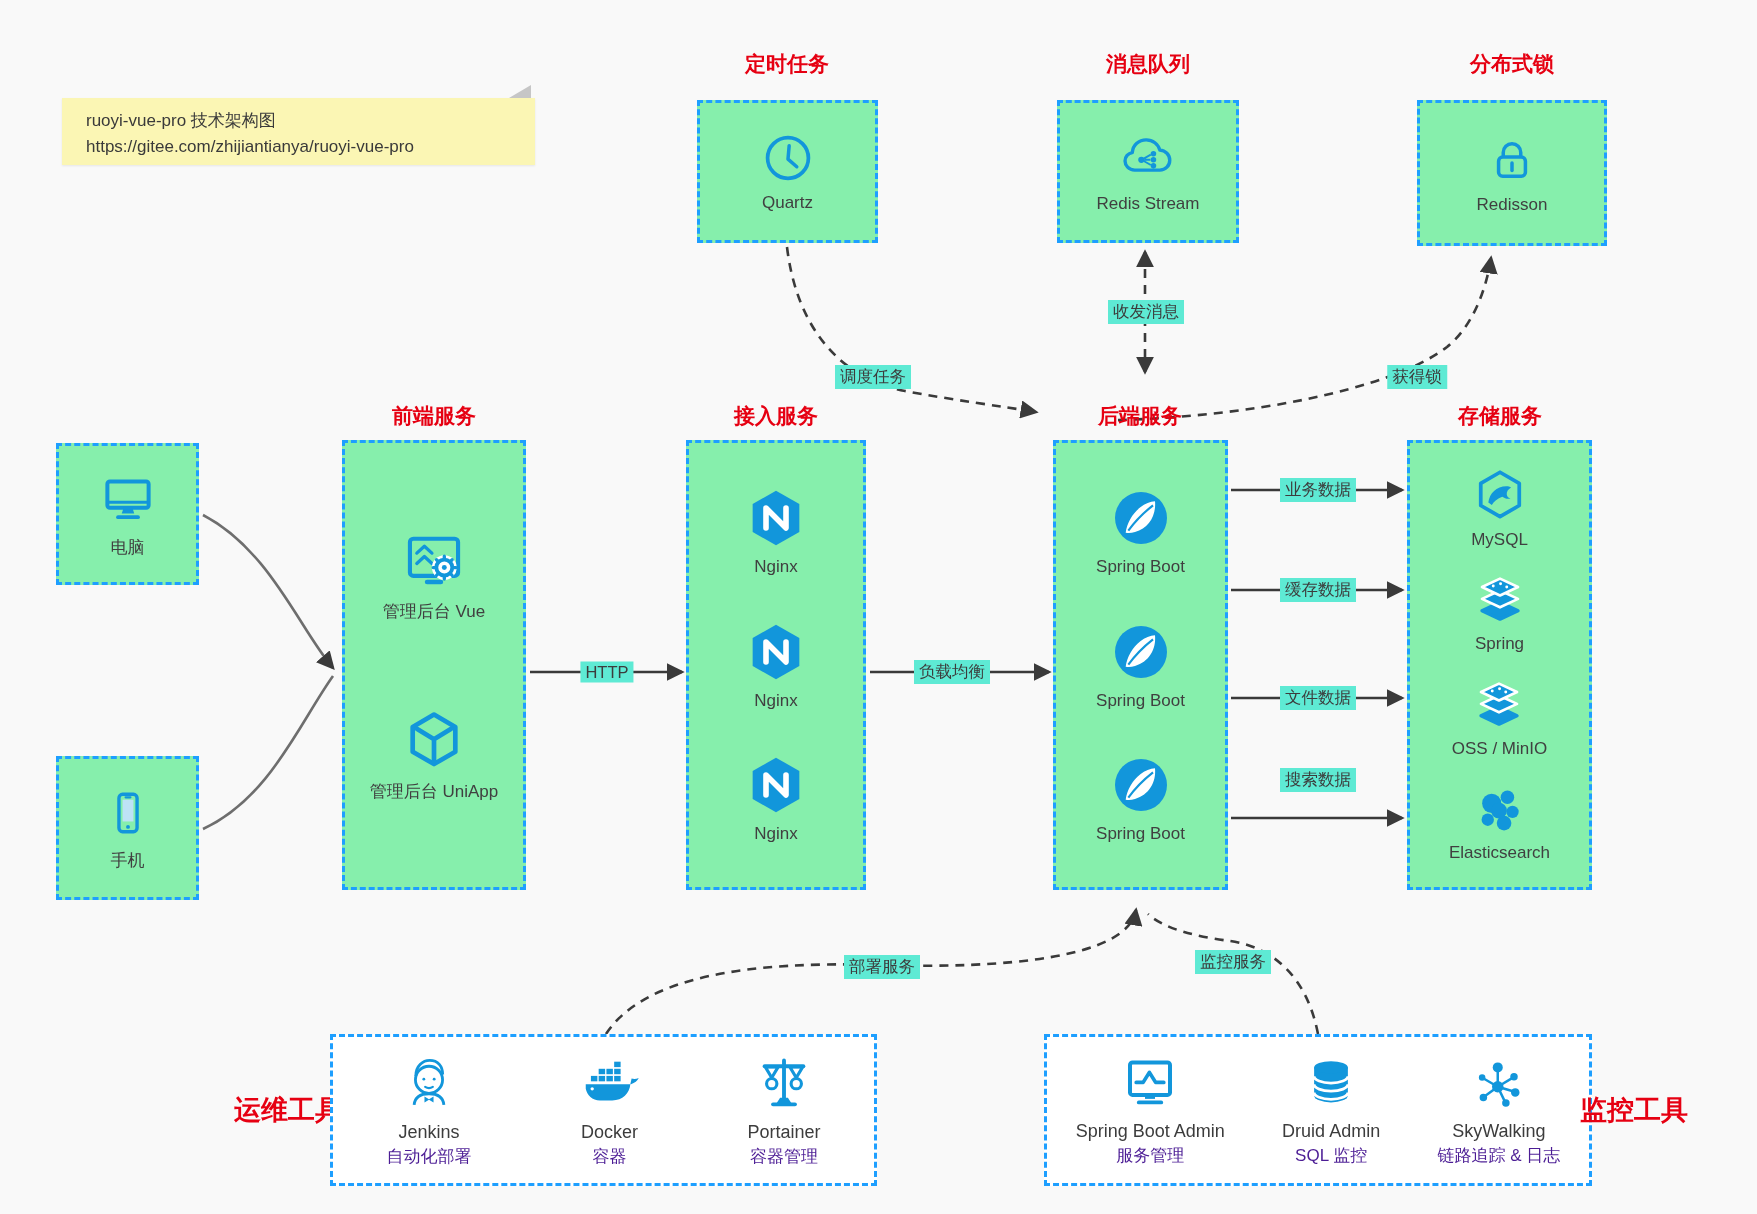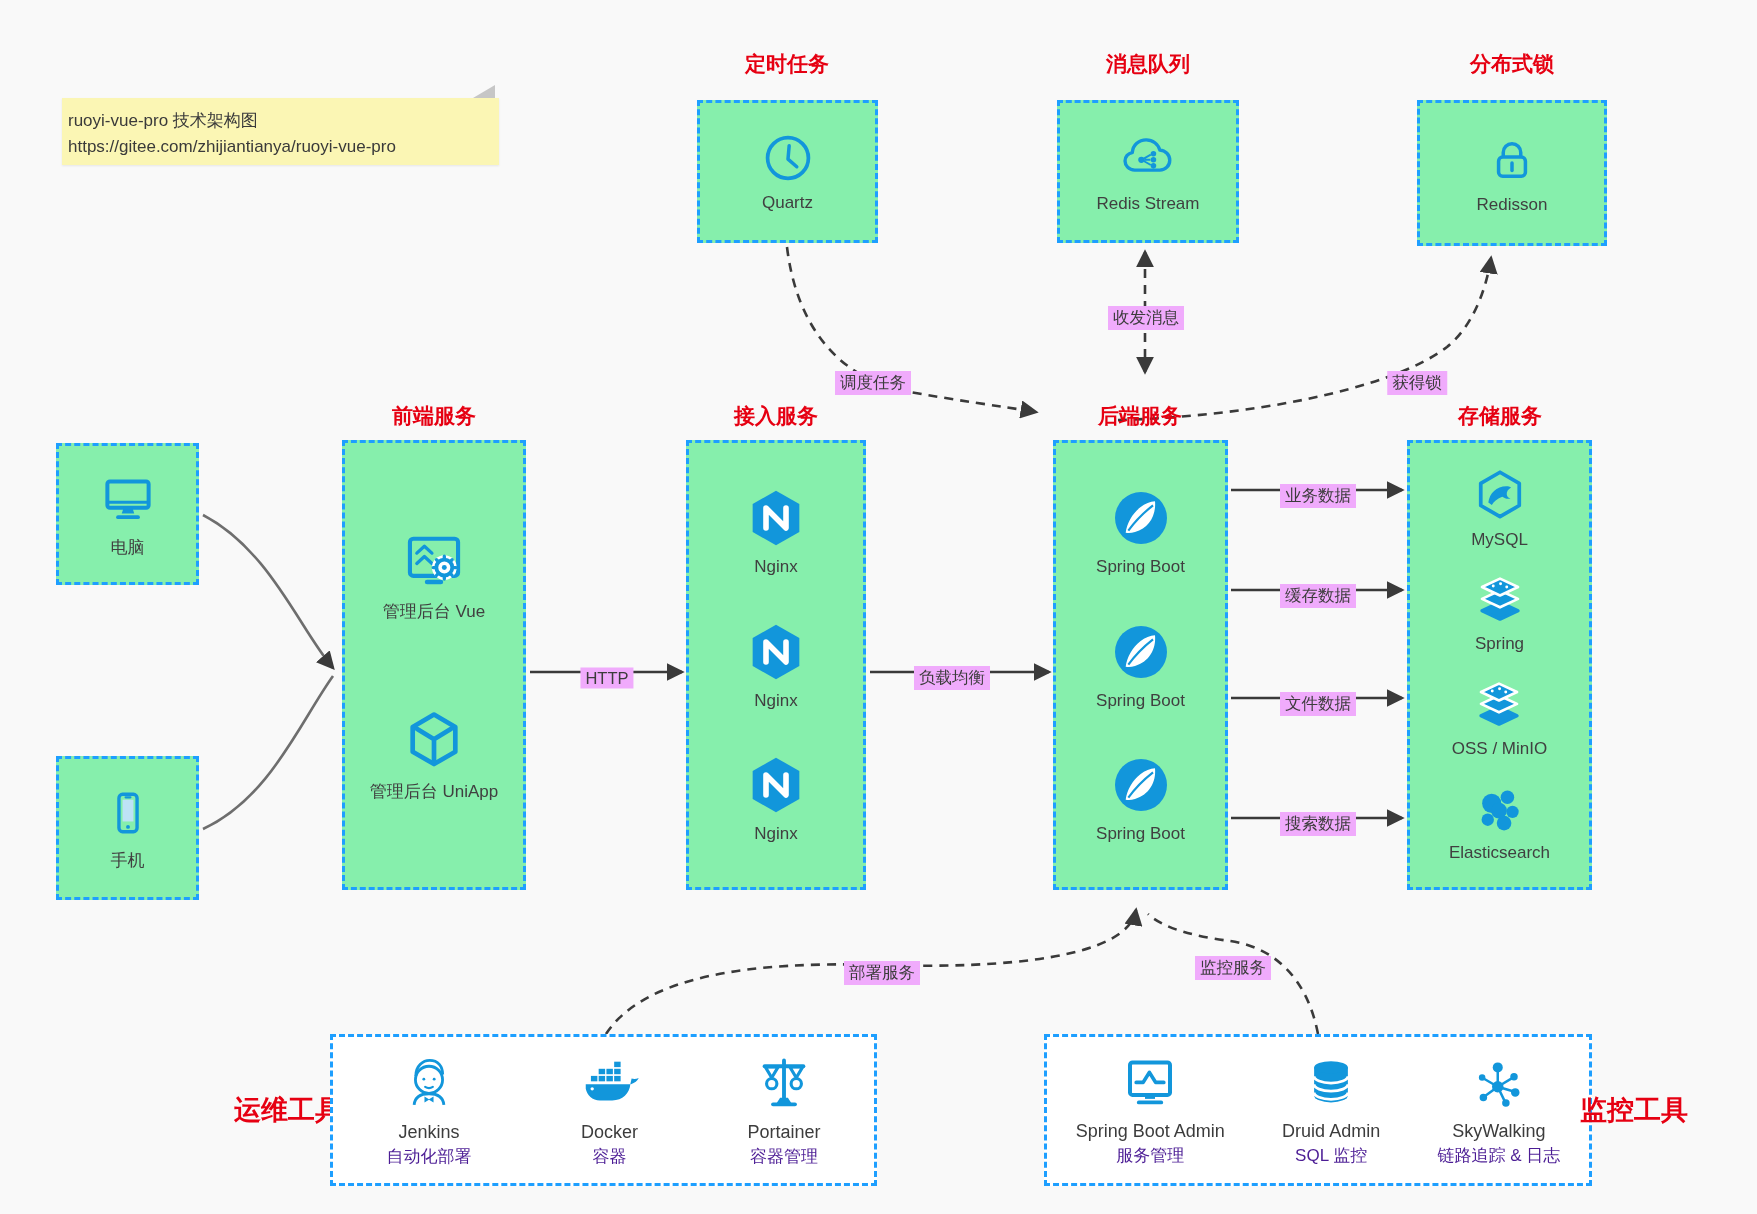--- a/index.html
+++ b/index.html
@@ -1,30 +1,30 @@
 <!DOCTYPE html>
 <html><head>
 <meta charset="utf-8">
 <style>
   html,body{margin:0;padding:0;background:#f9f9f9;}
   .canvas{position:relative;width:1757px;height:1214px;background:#f9f9f9;overflow:hidden;
           font-family:"Liberation Sans","DejaVu Sans",sans-serif;color:#3c3c3c;}
   svg.overlay{position:absolute;left:0;top:0;width:1757px;height:1214px;pointer-events:none;}
   .note{position:absolute;left:62px;top:98px;width:425px;height:47px;background:#fbf6b4;
-        padding:10px 6px;font-size:17px;line-height:1.55;color:#3a3a3a;box-shadow:0 1px 2px rgba(0,0,0,.08);}
+        padding:10px 24px;font-size:17px;line-height:1.55;color:#3a3a3a;box-shadow:0 1px 2px rgba(0,0,0,.08);}
   .note-fold{position:absolute;right:4px;top:-13px;width:0;height:0;
              border-left:22px solid transparent;border-bottom:13px solid #c6c6c6;}
   .sec-title{position:absolute;transform:translateX(-50%);color:#e60012;font-weight:bold;
              font-size:21px;white-space:nowrap;}
   .dbox{position:absolute;border:3px dashed #1e9fff;background:#86efac;box-sizing:border-box;
         display:flex;flex-direction:column;align-items:center;justify-content:space-evenly;}
   .node{display:flex;flex-direction:column;align-items:center;gap:7px;}
   .nlabel{font-size:17px;color:#404040;white-space:nowrap;}
-  .chip{position:absolute;transform:translate(-50%,-50%);background:#f0abfc;padding:1px 5px;
-        font-size:16.5px;color:#3c3c3c;white-space:nowrap;margin-top:6px;}
+  .chip{position:absolute;transform:translate(-50%,-50%);background:#5eead4;padding:1px 5px;
+        font-size:16.5px;color:#3c3c3c;white-space:nowrap;}
   .toolbox{position:absolute;border:3px dashed #1e9fff;background:#fff;box-sizing:border-box;
            display:flex;flex-direction:row;align-items:center;justify-content:space-around;}
   .tool{display:flex;flex-direction:column;align-items:center;gap:2px;}
   .tlabel{font-size:18px;color:#3c3c3c;margin-top:6px;white-space:nowrap;}
   .tsub{font-size:17px;color:#4c1d95;white-space:nowrap;}
   .side-title{position:absolute;transform:translate(-50%,-50%);display:flex;flex-direction:row;
               align-items:center;color:#e60012;font-weight:bold;font-size:27px;line-height:1.5;}
   .icon{display:block;}
   .defs{position:absolute;width:0;height:0;overflow:hidden;}
 </style>
@@ -405,17 +405,17 @@
   </div>
 
   <div class="chip" style="left:607px;top:672px">HTTP</div>
   <div class="chip" style="left:952px;top:672px">负载均衡</div>
   <div class="chip" style="left:873px;top:377px">调度任务</div>
   <div class="chip" style="left:1146px;top:312px">收发消息</div>
   <div class="chip" style="left:1417px;top:377px">获得锁</div>
   <div class="chip" style="left:1318px;top:490px">业务数据</div>
   <div class="chip" style="left:1318px;top:590px">缓存数据</div>
   <div class="chip" style="left:1318px;top:698px">文件数据</div>
-  <div class="chip" style="left:1318px;top:818px">搜索数据</div>
+  <div class="chip" style="left:1318px;top:780px">搜索数据</div>
   <div class="chip" style="left:882px;top:967px">部署服务</div>
   <div class="chip" style="left:1233px;top:962px">监控服务</div>
 
 </div>
 
 </body></html>

